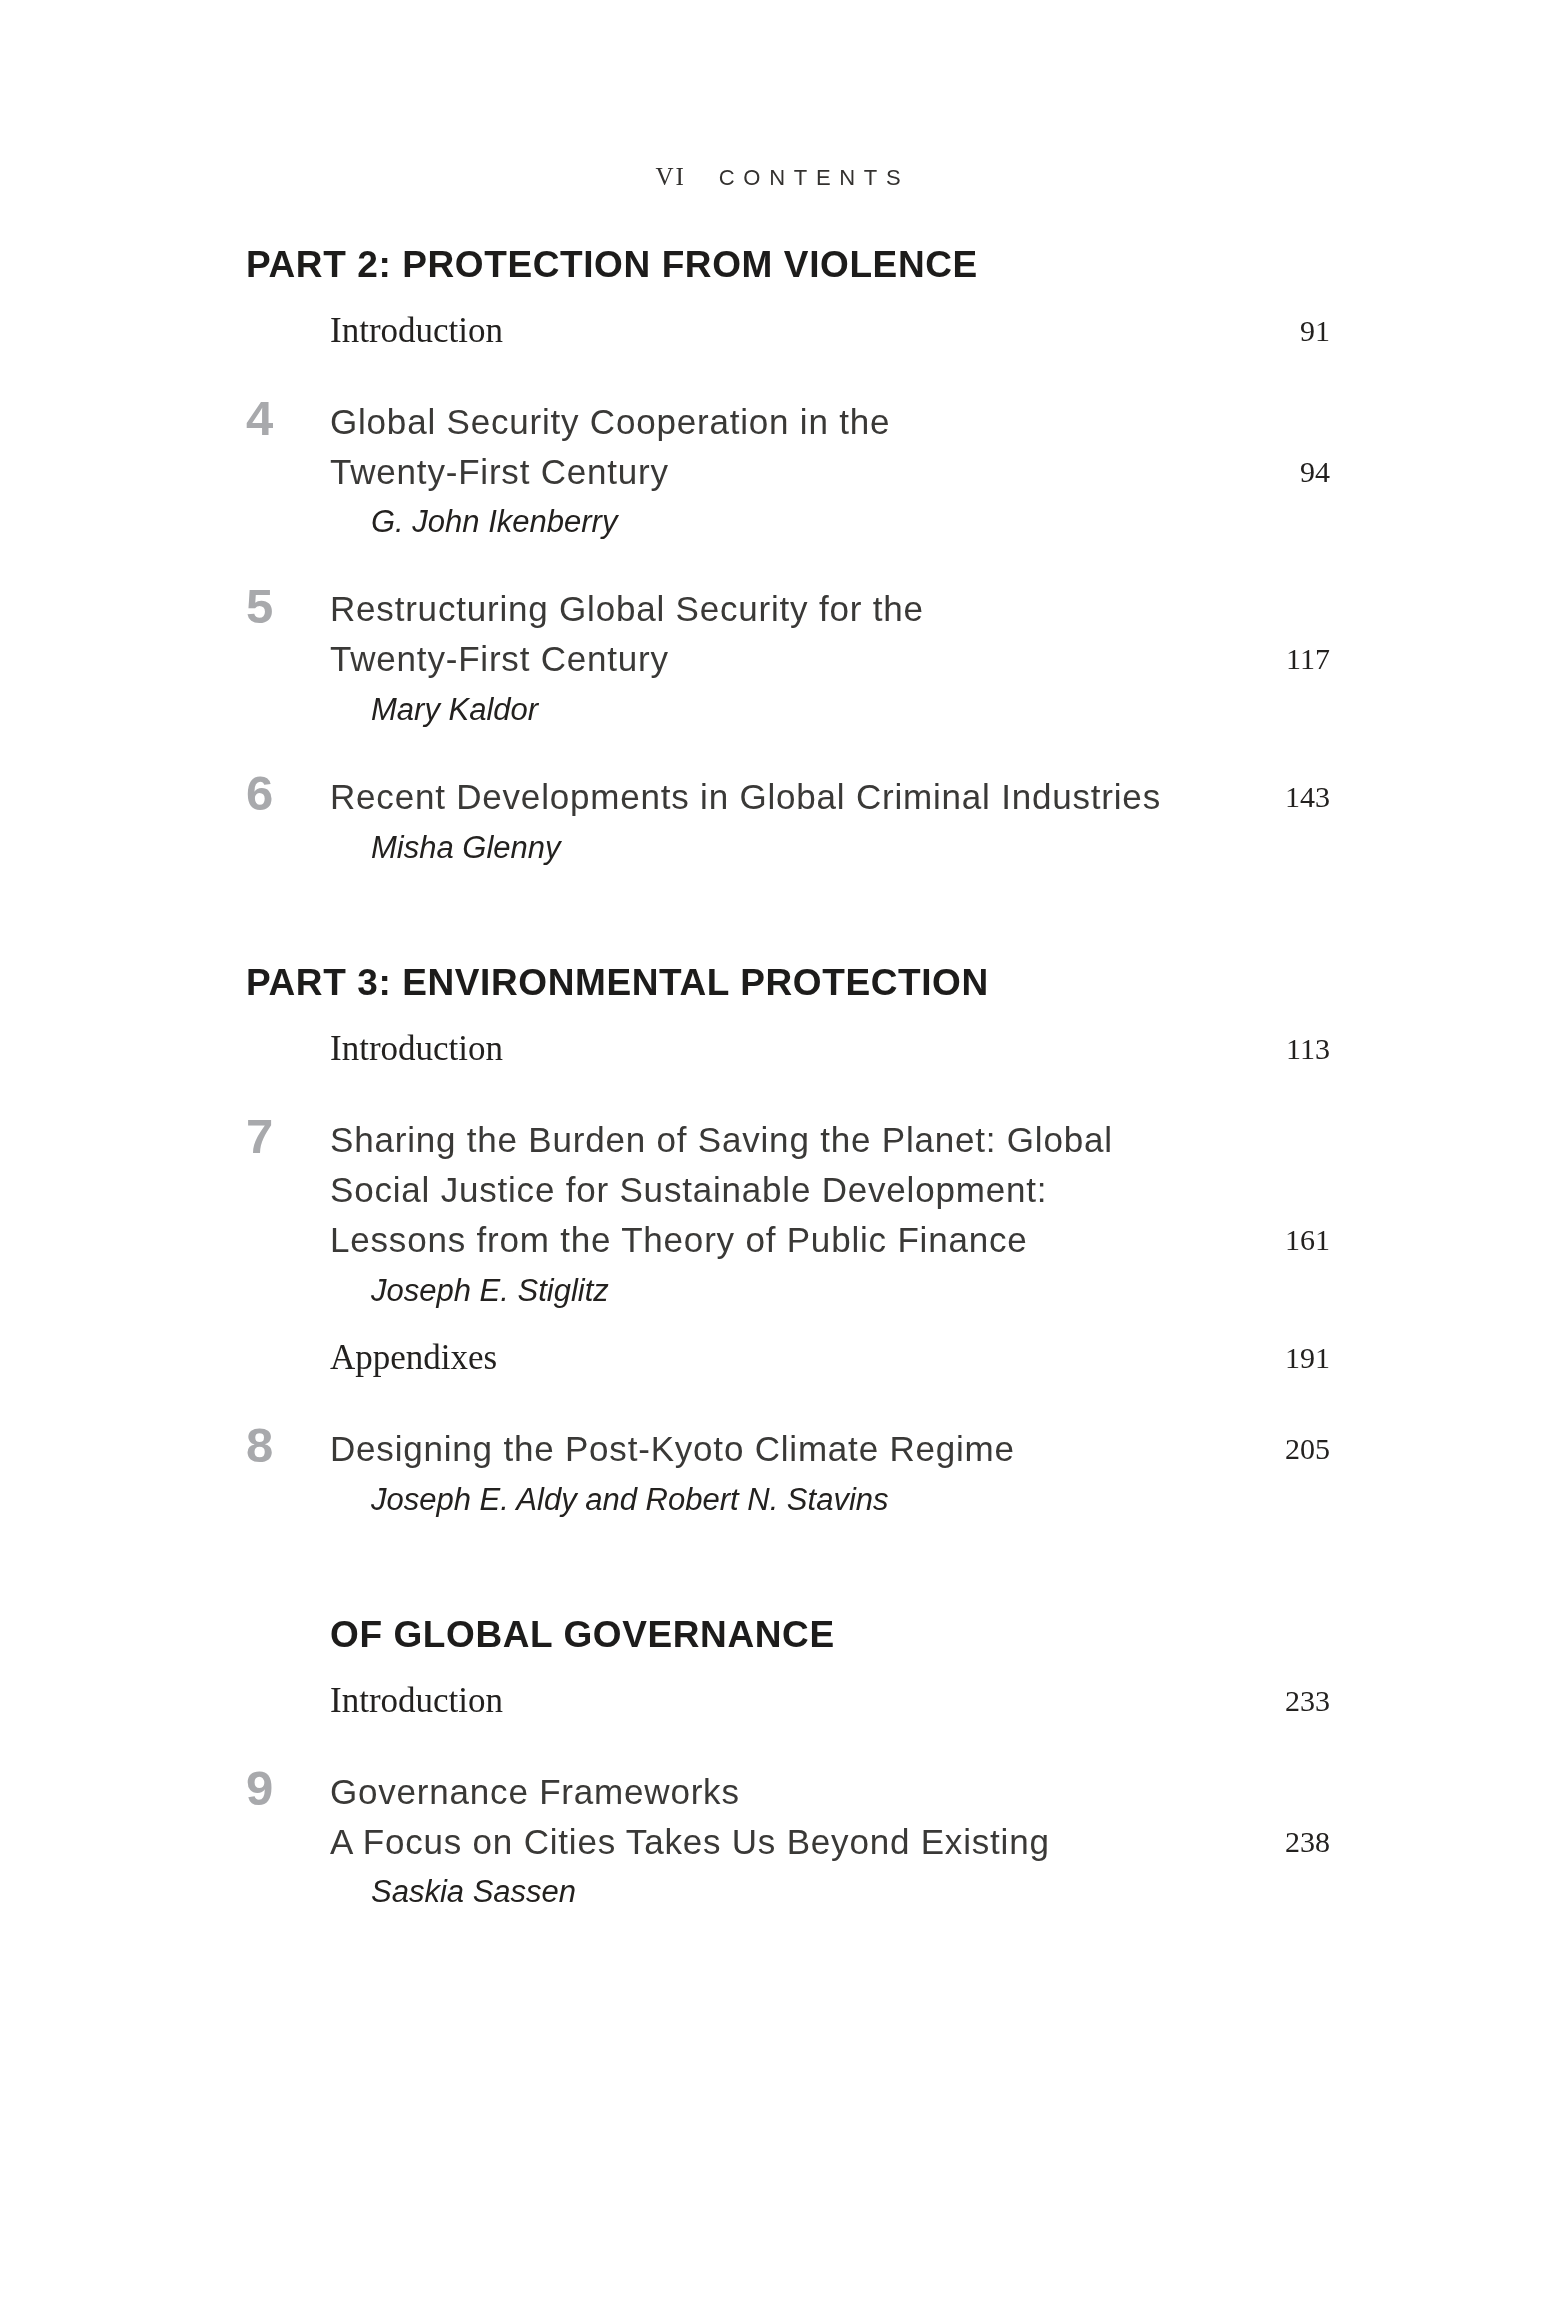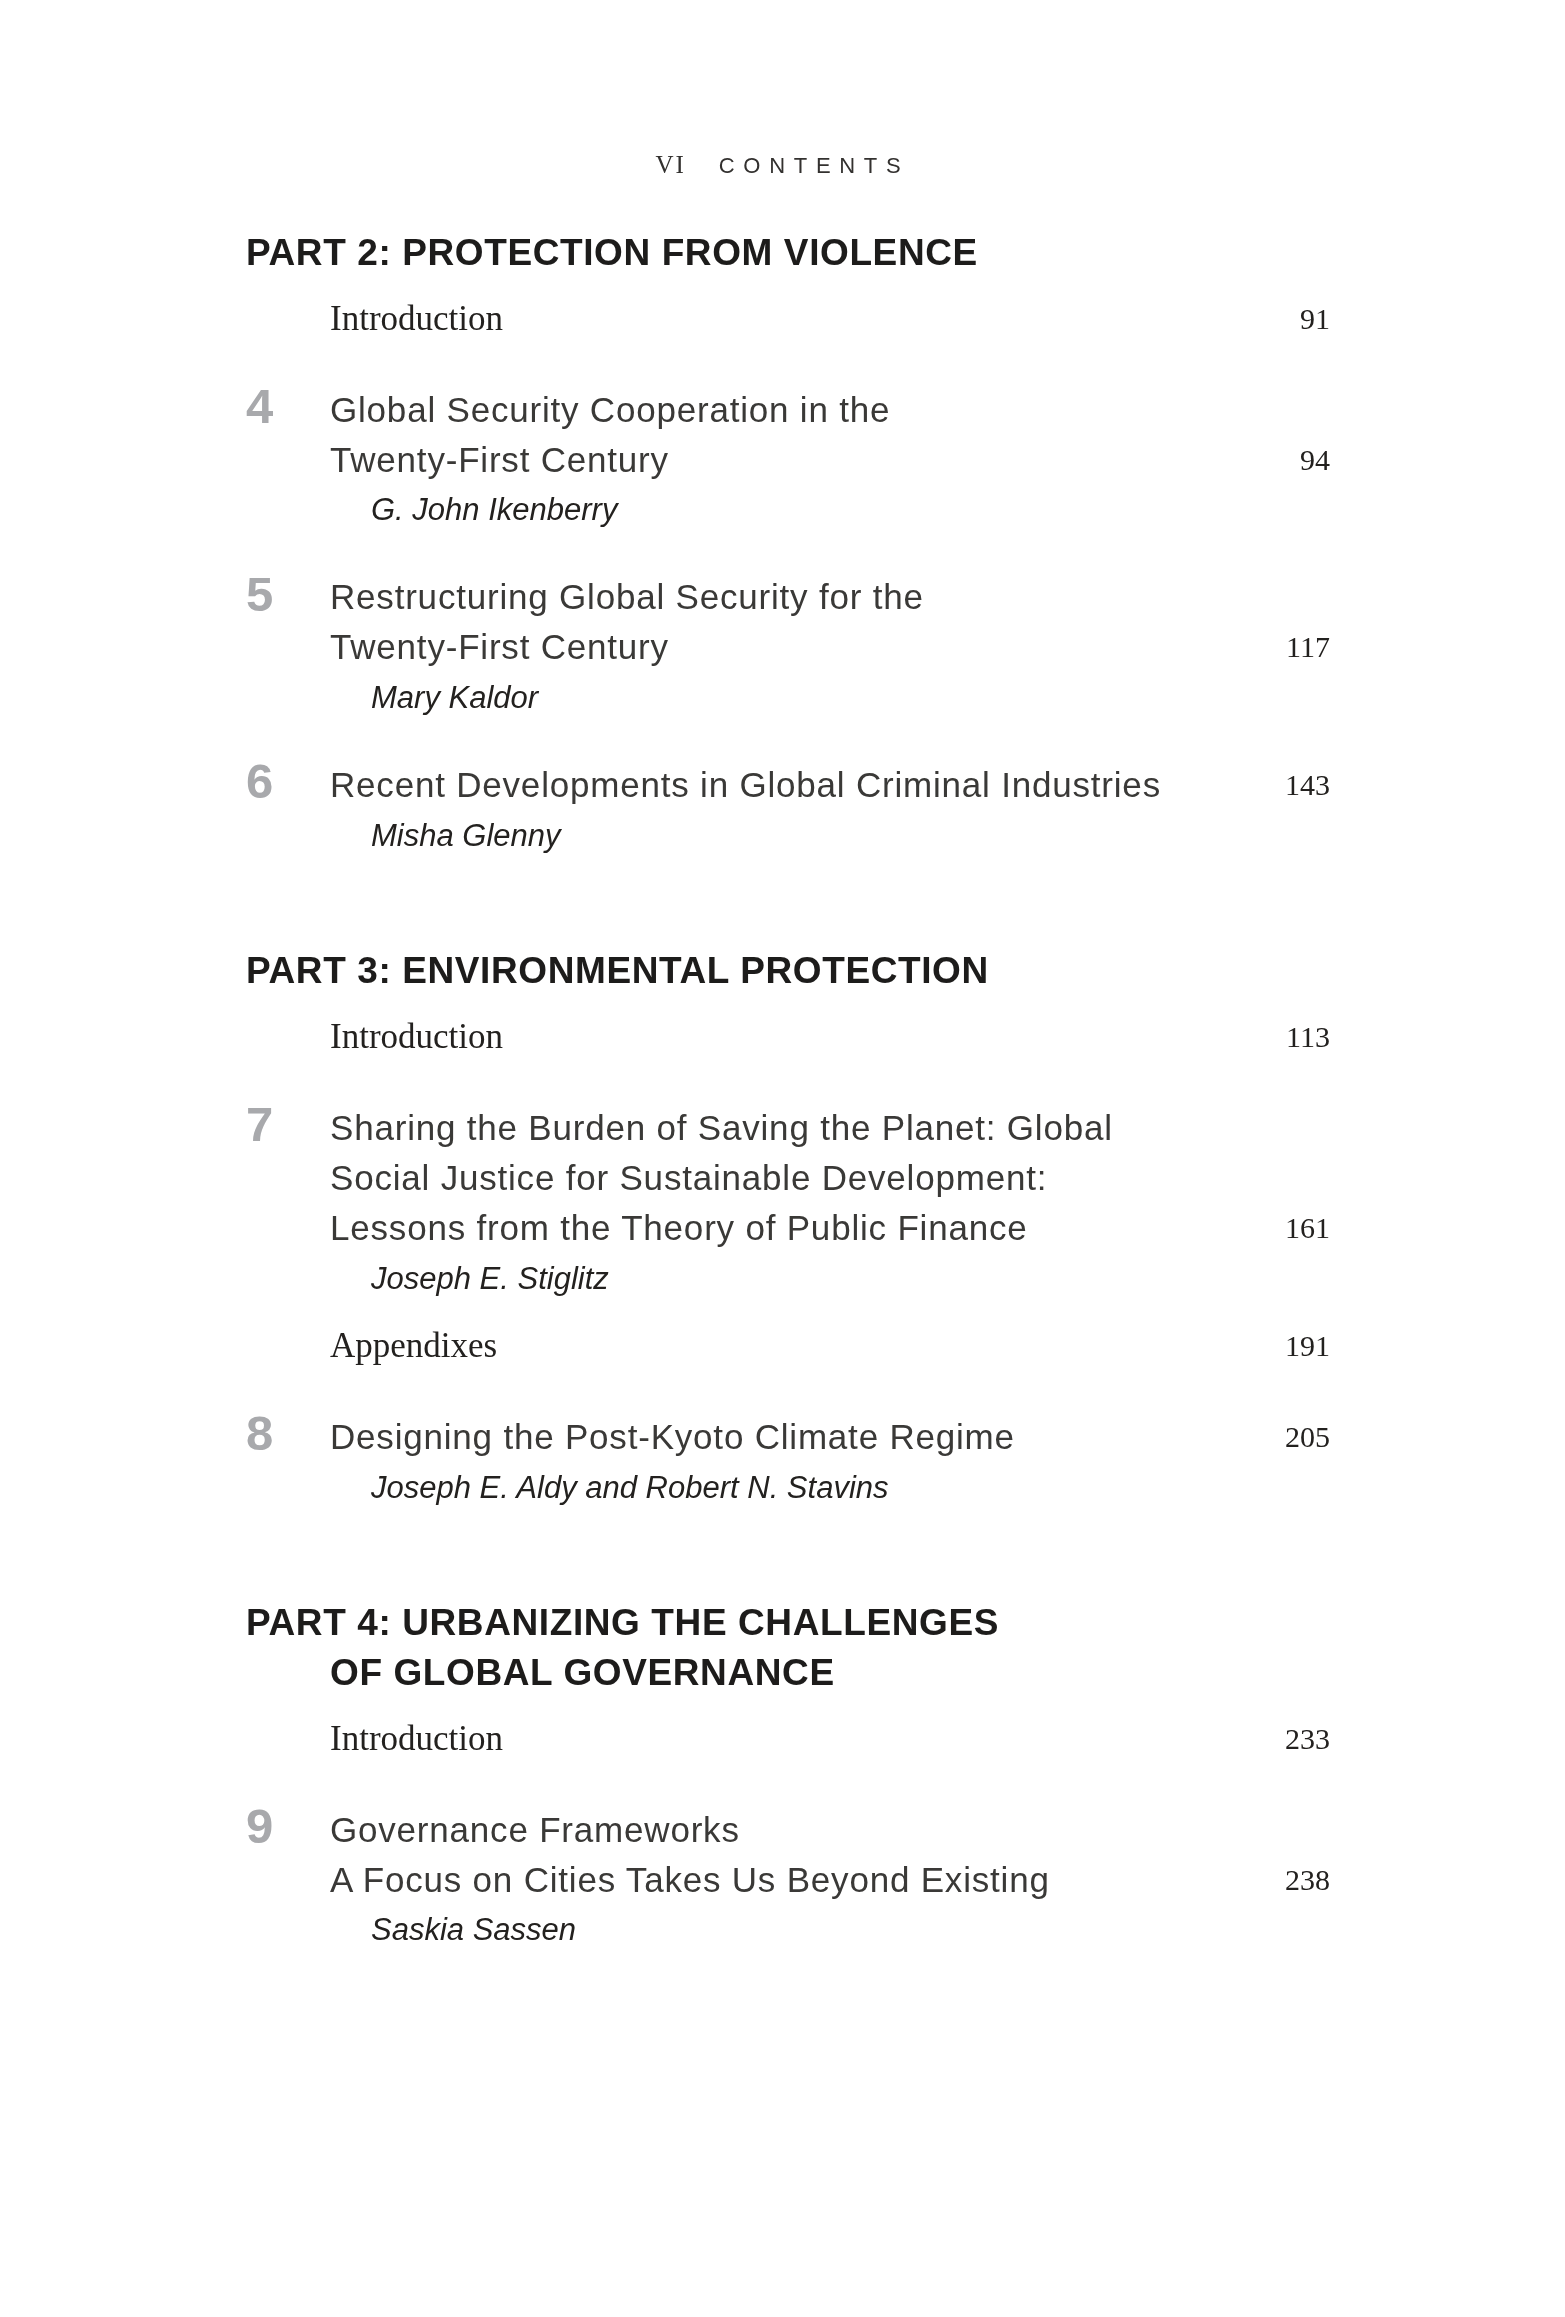--- a/index.html
+++ b/index.html
@@ -11,20 +11,21 @@
     background: #ffffff;
     font-family: "Liberation Sans", sans-serif;
     color: #2b2a28;
     overflow: hidden;
   }
   
   .running-head {
     padding-top: 151px;
     text-align: center;
     white-space: nowrap;
+    margin-top: 12px;
   }
   .folio-roman {
     font-family: "Liberation Serif", serif;
     font-size: 25px;
     letter-spacing: 1.9px;
     color: #33312f;
     vertical-align: baseline;
   }
   .head-title {
     font-family: "Liberation Sans", sans-serif;
@@ -222,21 +223,20 @@
             </div>
             <div class="pagecol">205</div>
           </div>
           <div class="author">Joseph E. Aldy and Robert N. Stavins</div>
         </div>
       </div>
     </div>
 
     <div class="section">
       <div class="part-heading">
-        <div class="heading-line1">PART 4: URBANIZING THE CHALLENGES</div>
         <div class="heading-line2">OF GLOBAL GOVERNANCE</div>
       </div>
 
       <div class="entry">
         <div class="mid indent-mid">
           <div class="tl-row">
             <div class="label-serif">Introduction</div>
             <div class="pagecol">233</div>
           </div>
         </div>

